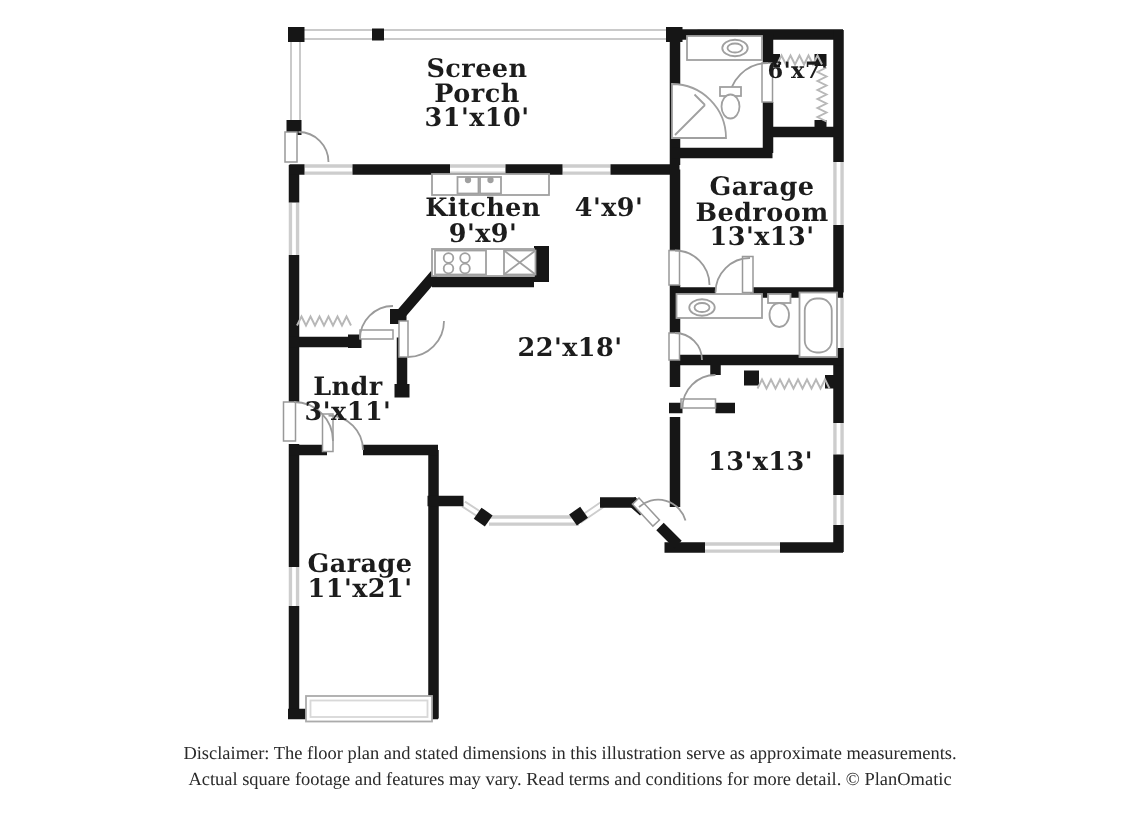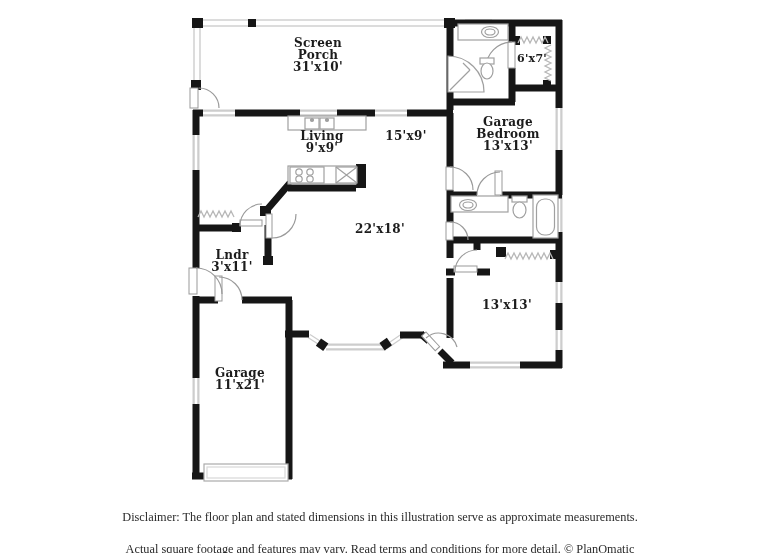--- a/index.html
+++ b/index.html
@@ -3,30 +3,30 @@
 <meta charset="utf-8">
 <style>
   html,body{margin:0;padding:0;background:#ffffff;}
   .canvas{
     position:relative;width:760px;height:553px;background:#ffffff;overflow:hidden;
     font-family:"DejaVu Serif","Liberation Serif",serif;
   }
   .plan-svg{position:absolute;left:0;top:0;}
   .room-label{
     position:absolute;transform:translateX(-50%);text-align:center;
-    font-weight:bold;font-size:12px;line-height:0.98;color:#1c1c1c;
+    font-weight:bold;font-size:17px;line-height:0.98;color:#1c1c1c;
     letter-spacing:0.3px;
   }
   .room-label .rn,.room-label .rd{display:block;}
   .footer{
     position:absolute;left:0;top:494px;width:760px;text-align:center;
     font-family:"Liberation Serif","DejaVu Serif",serif;
     font-size:12.3px;line-height:1.35;color:#2a2a2a;
   }
-  .footer p{margin:15px;}
+  .footer p{margin:0;}
 </style>
 </head>
 <body>
 
 <div class="canvas">
 
   <svg class="plan-svg" width="760" height="553" viewBox="0 0 760 553">
 
     <g fill="#ffffff" stroke="#c5c5c5" stroke-width="1.2">
       <rect x="202" y="20" width="246" height="6"></rect>
@@ -170,32 +170,32 @@
     <g fill="#ffffff" stroke="#ababab" stroke-width="1.2">
       <rect x="204" y="464" width="84" height="17"></rect>
       <rect x="207" y="467" width="78" height="11" stroke="#d8d8d8"></rect>
     </g>
   </svg>
 
   <div class="room-label" style="left:318px;top:38px;width:90px">
     <span class="rn">Screen Porch</span>
     <span class="rd">31'x10'</span>
   </div>
-  <div class="room-label" style="left:532px;top:54px;width:60px;font-size:11px">
+  <div class="room-label" style="left:532px;top:40px;width:60px;font-size:15px">
     <span class="rn"></span>
     <span class="rd">6'x7'</span>
   </div>
   <div class="room-label" style="left:240px;top:136px;width:110px">
   </div>
   <div class="room-label" style="left:322px;top:131px;width:100px">
-    <span class="rn">Living</span>
+    <span class="rn">Kitchen</span>
     <span class="rd">9'x9'</span>
   </div>
   <div class="room-label" style="left:406px;top:131px;width:80px">
-    <span class="rd">15'x9'</span>
+    <span class="rd">4'x9'</span>
   </div>
   <div class="room-label" style="left:508px;top:117px;width:100px">
     <span class="rn">Garage Bedroom</span>
     <span class="rd">13'x13'</span>
   </div>
   <div class="room-label" style="left:380px;top:224px;width:80px">
     <span class="rd">22'x18'</span>
   </div>
   <div class="room-label" style="left:232px;top:250px;width:80px">
     <span class="rn">Lndr</span>

